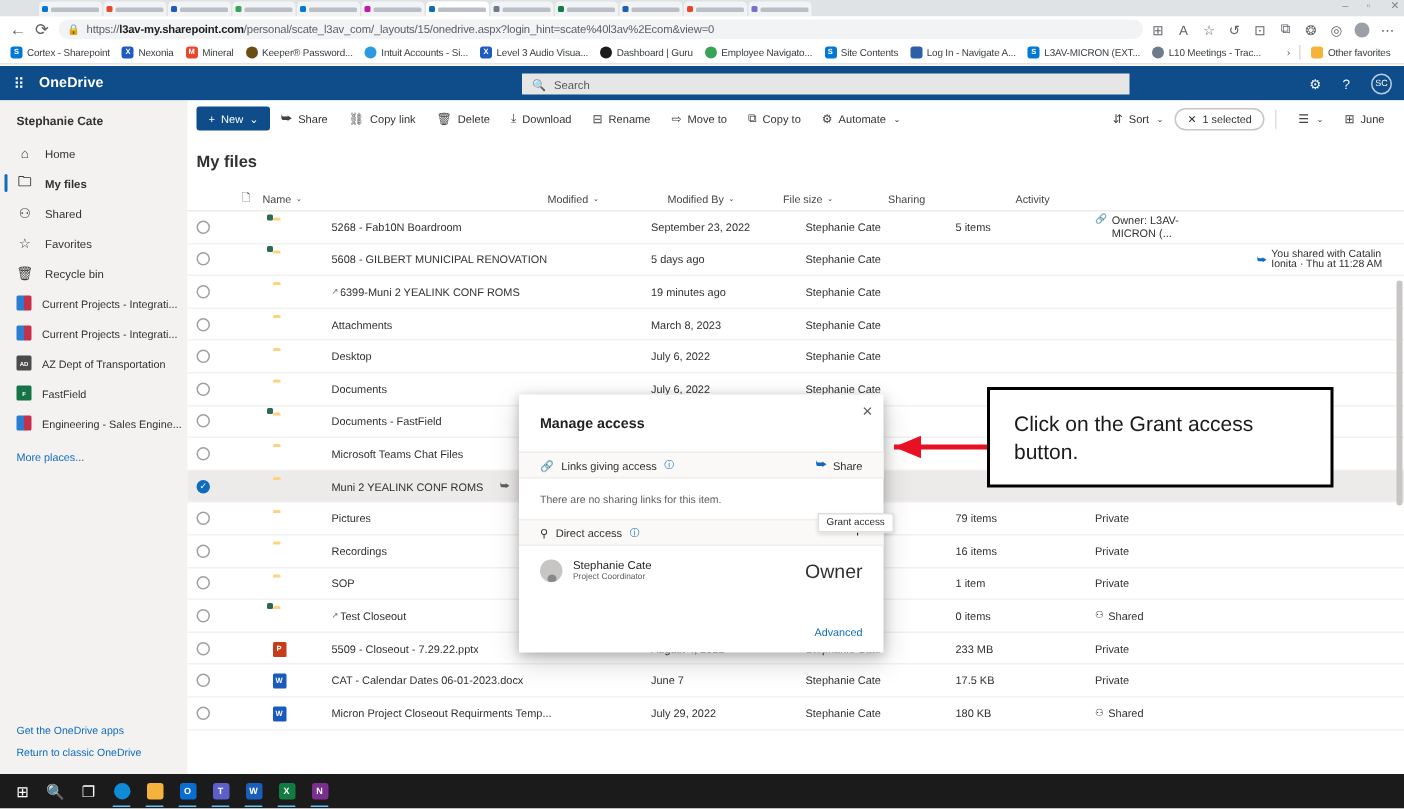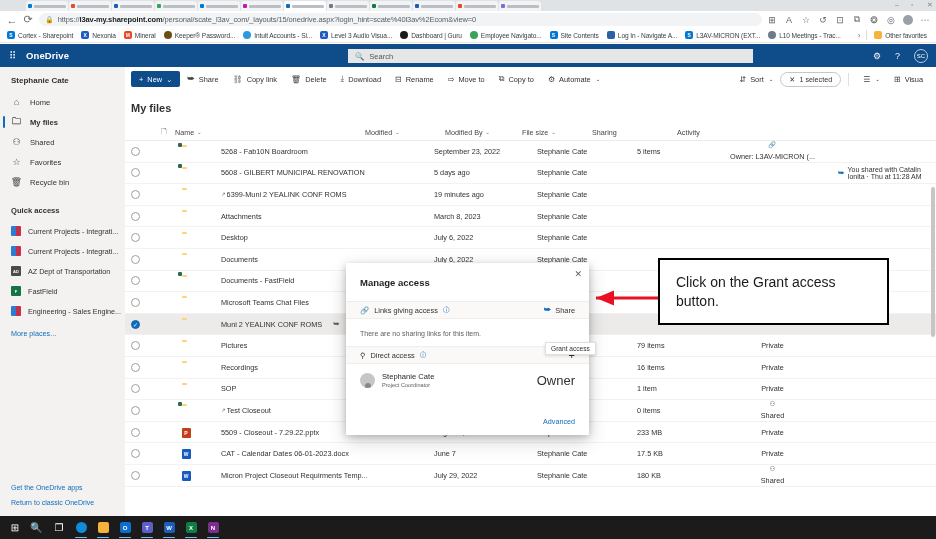--- a/index.html
+++ b/index.html
@@ -158,21 +158,21 @@
     border-bottom:1px solid #f3f2f1; padding-left:6px;gap:23px;
   }
   .row.selected { background:#edebe9; }
   .row .chk {
     width:9px; height:9px; border-radius:50%; border:1px solid #a19f9d;
     display:flex; align-items:center; justify-content:center;
   }
   .row.selected .chk { background:#0f6cbd; border-color:#0f6cbd; color:#fff; font-size:6px; }
   .row .nm { display:flex; align-items:center; gap:4px; overflow:hidden; white-space:nowrap; }
   .row .nm .txt { overflow:hidden; text-overflow:ellipsis; }
-  .row .sh { display:flex; align-items:center; gap:3px;flex-direction:column; }
+  .row .sh { display:flex; align-items:flex-start; gap:3px; }
   .row .acts { display:flex; align-items:center; gap:7px; margin-left:7px; color:#605e5c; font-size:7px; }
   .badge-shared { font-size:6.5px; }
 
   
   .ico { width:11px; height:9px; position:relative; flex:0 0 auto; }
   .folder { width:11px; height:8.5px; background:#ffd27f; border-radius:1px; position:relative; }
   .folder:before {
     content:""; position:absolute; top:-1.5px; left:0; width:5px; height:2px;
     background:#ffd27f; border-radius:1px 1px 0 0;
   }
@@ -422,21 +422,20 @@
       </div>
       <div class="sb-item">
         <span class="sb-ic">☆</span>
         <span>Favorites</span>
       </div>
       <div class="sb-item">
         <span class="sb-ic">🗑</span>
         <span>Recycle bin</span>
       </div>
 
-      <div class="sb-head">Quick access</div>
 
       <div class="sb-q">
           <span class="tile" style="background:linear-gradient(90deg,#2b7cd3 50%,#c4314b 50%)"></span>
           <span class="lbl">Current Projects - Integrati...</span>
         </div>
       <div class="sb-q">
           <span class="tile" style="background:linear-gradient(90deg,#2b7cd3 50%,#c4314b 50%)"></span>
           <span class="lbl">Current Projects - Integrati...</span>
         </div>
       <div class="sb-q">
@@ -512,21 +511,21 @@
               <span>✕</span>
               <span>1 selected</span>
             </div>
           <span class="vdiv"></span>
           <div class="cmd">
               <span class="ci">☰</span>
               <span class="chev">⌄</span>
             </div>
           <div class="cmd">
               <span class="ci">⊞</span>
-              <span>Visua</span>
+              <span>June</span>
             </div>
         </div>
       </div>
 
       <div class="page-title">My files</div>
 
       <div class="thead">
         <div class="c-chk"></div>
         <div class="c-icon">🗋</div>
         <div class="c-name th">

